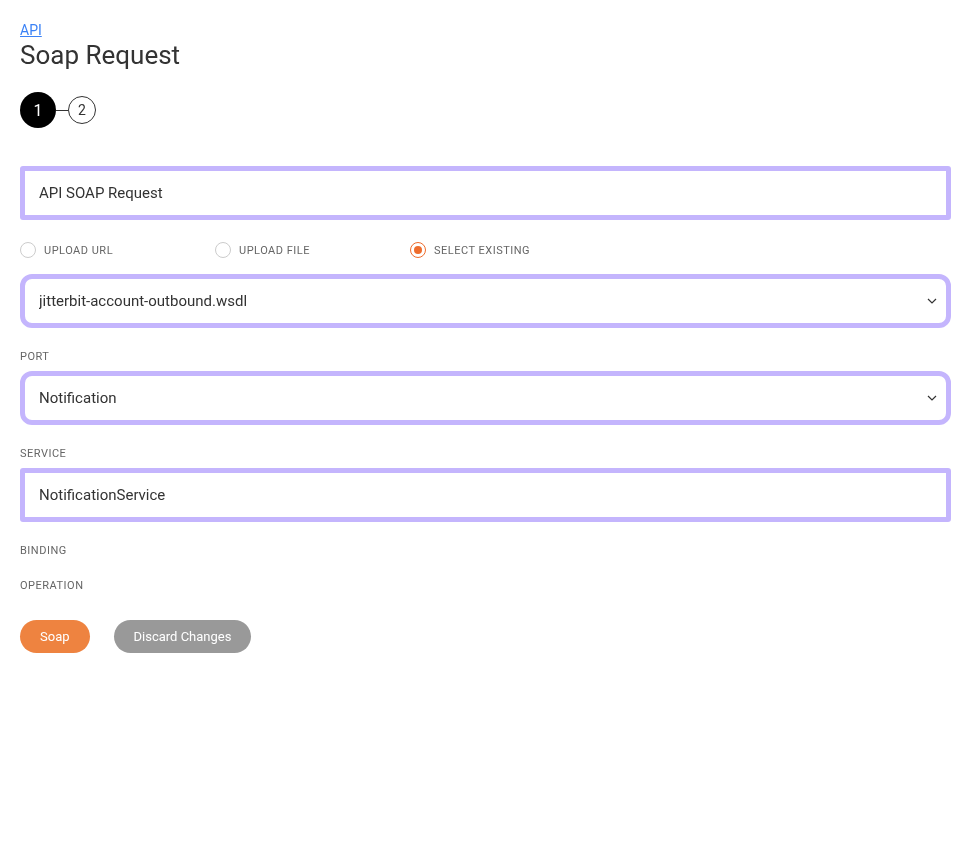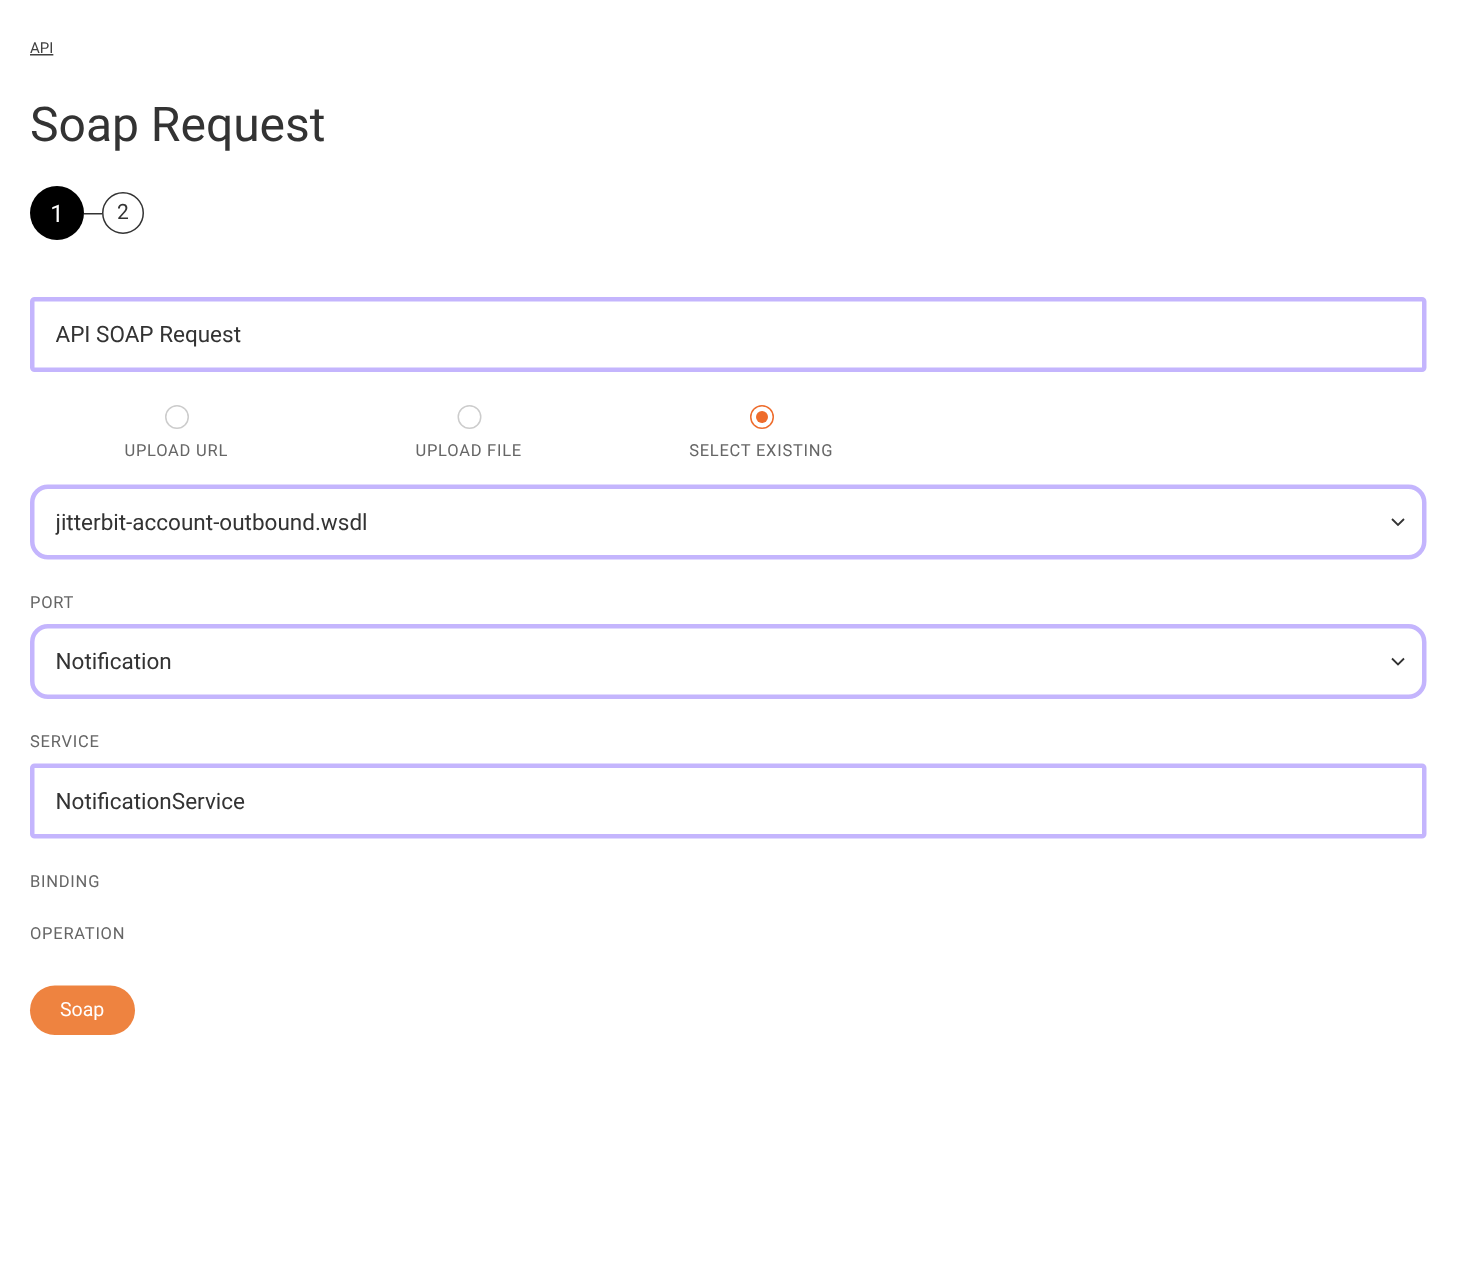--- a/index.html
+++ b/index.html
@@ -8,29 +8,29 @@
       padding: 0;
     }
     body {
       font-family: -apple-system, BlinkMacSystemFont, "Segoe UI", Roboto, "Helvetica Neue", Arial, sans-serif;
       background: #ffffff;
       color: #333333;
       padding: 20px;
       width: 971px;
     }
     .breadcrumb {
-      font-size: 10px;
-      color: #404040;
+      font-size: 14px;
+      color: #3b82f6;
       text-decoration: underline;
-      margin-bottom: 26px;
+      margin-bottom: 2px;
       display: inline-block;
       cursor: pointer;
     }
     .page-title {
-      font-size: 32px;
+      font-size: 26px;
       font-weight: 400;
       color: #333333;
       margin-bottom: 22px;
     }
     .stepper {
       display: flex;
       align-items: center;
       margin-bottom: 38px;
     }
     .step {
@@ -73,21 +73,21 @@
     }
     .required {
       color: #ee6c2c;
       margin-left: 1px;
     }
     .form-input {
       width: 100%;
       padding: 13px 14px;
       font-size: 15px;
       color: #333333;
-      border: 3px solid #c4b5fd;
+      border: 5px solid #c4b5fd;
       border-radius: 3px;
       background: #ffffff;
       outline: none;
       font-family: inherit;
     }
     .form-select {
       position: relative;
       width: 100%;
     }
     .form-select .form-input {
@@ -111,21 +111,20 @@
       display: flex;
       gap: 0;
       margin-bottom: 16px;
     }
     .radio-option {
       display: flex;
       align-items: center;
       gap: 8px;
       cursor: pointer;
       min-width: 195px;
-      flex-direction: column;
     }
     .radio-circle {
       width: 16px;
       height: 16px;
       border: 1px solid #cccccc;
       border-radius: 50%;
       display: flex;
       align-items: center;
       justify-content: center;
       background: #ffffff;
@@ -235,16 +234,17 @@
 <div class="form-group">
   <label class="form-label">BINDING</label>
 </div>
 
 <div class="form-group">
   <label class="form-label">OPERATION</label>
 </div>
 
 <div class="button-row">
   <button class="btn btn-orange">Soap</button>
+  <button class="btn btn-gray">Discard Changes</button>
 </div>
 
 
 
 
 </body></html>

